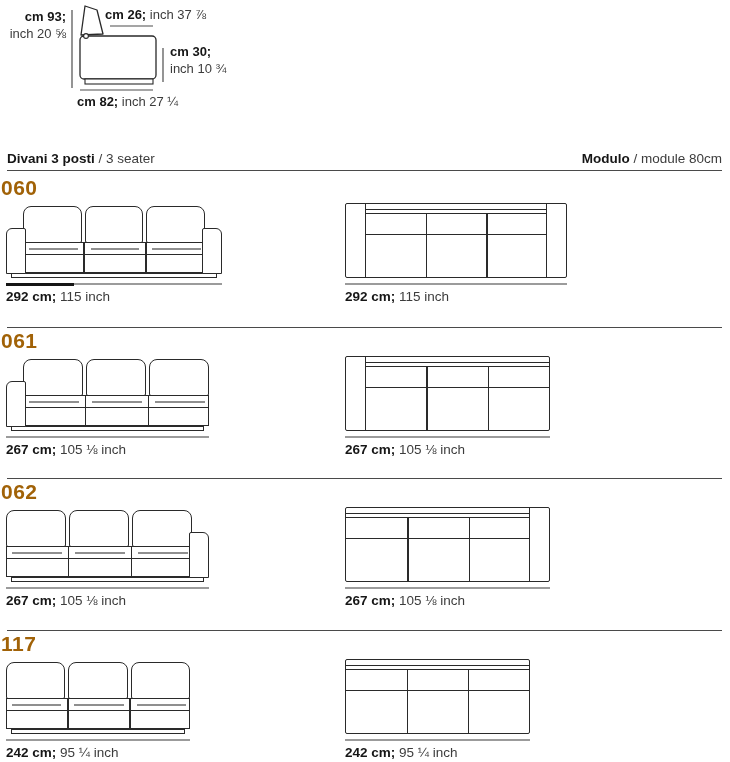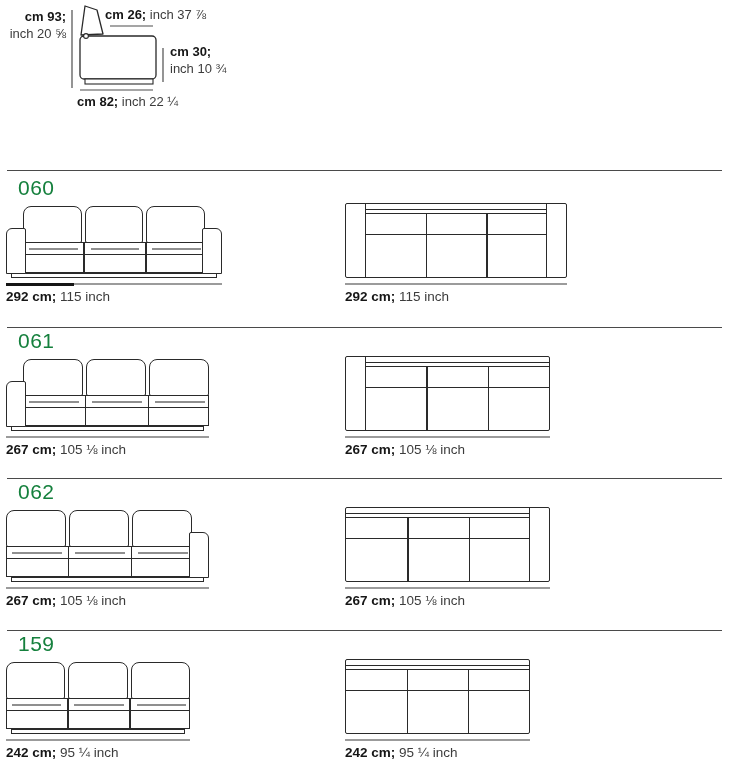--- a/index.html
+++ b/index.html
@@ -17,21 +17,21 @@
   .sd-bottom{left:77px;top:91px;}
   .b{font-weight:700;color:#161616;}
   .r{font-weight:400;color:#3c3c3c;}
   
   .header-row{position:absolute;left:7px;right:8px;top:151px;height:18px;font-size:13.5px;}
   .header-left{float:left;}
   .header-right{float:right;}
   .hr{position:absolute;left:7px;right:8px;border-top:1px solid #4a4a4a;height:0;}
   
   .section{position:absolute;left:0;width:730px;height:151px;}
-  .model-code{position:absolute;left:18px;top:0;font-size:21px;letter-spacing:0.5px;color:#15803d;}
+  .model-code{position:absolute;left:1px;top:0;font-size:21px;letter-spacing:0.5px;color:#a16207;font-weight:bold;}
   .front-wrap{position:absolute;left:6px;top:30px;}
   .top-wrap{position:absolute;left:345px;top:27px;}
   .sofa{position:relative;}
   .dim{position:relative;height:2px;background:#9b9b9b;margin-top:5px;}
   .size-label{margin-top:4px;font-size:13.5px;white-space:nowrap;}
 </style>
 </head>
 <body>
 
 <div class="page">
@@ -53,23 +53,27 @@
     </svg>
     <div class="sd-label sd-left">
       <div class="b">cm 93;</div>
       <div class="r">inch 20 ⅝</div>
     </div>
     <div class="sd-label sd-top"><span class="b">cm 26;</span><span class="r"> inch 37 ⅞</span></div>
     <div class="sd-label sd-right">
       <div class="b">cm 30;</div>
       <div class="r">inch 10 ¾</div>
     </div>
-    <div class="sd-label sd-bottom"><span class="b">cm 82;</span><span class="r"> inch 22 ¼</span></div>
-  </div>
-
+    <div class="sd-label sd-bottom"><span class="b">cm 82;</span><span class="r"> inch 27 ¼</span></div>
+  </div>
+
+  <div class="header-row">
+    <div class="header-left"><span class="b">Divani 3 posti</span><span class="r"> / 3 seater</span></div>
+    <div class="header-right"><span class="b">Modulo</span><span class="r"> / module 80cm</span></div>
+  </div>
 
   <div class="hr" style="top:170px"></div>
   <div class="hr" style="top:327px"></div>
   <div class="hr" style="top:478px"></div>
   <div class="hr" style="top:630px"></div>
 
   <div class="section" style="top:176px">
     <div class="model-code">060</div>
     <div class="front-wrap">
       <div class="sofa" style="width: 216px; height: 72px;">
@@ -175,21 +179,21 @@
           <div style="position: absolute; box-sizing: border-box; left: 1px; top: 31px; width: 184px; height: 1.2px; background: rgb(42, 42, 42);"></div>
           <div style="position: absolute; box-sizing: border-box; left: 62.3333px; top: 10px; width: 1.3px; height: 64px; background: rgb(42, 42, 42);"></div>
           <div style="position: absolute; box-sizing: border-box; left: 123.667px; top: 10px; width: 1.3px; height: 64px; background: rgb(42, 42, 42);"></div>
         </div>
       <div class="dim" style="width: 205px;"></div>
       <div class="size-label"><span class="b">267 cm;</span><span class="r"> 105 ⅛ inch</span></div>
     </div>
   </div>
 
   <div class="section" style="top:632px">
-    <div class="model-code">159</div>
+    <div class="model-code">117</div>
     <div class="front-wrap">
       <div class="sofa" style="width: 184px; height: 72px;">
           <div style="position: absolute; box-sizing: border-box; left: 0px; top: 0px; width: 59.3333px; height: 37px; border: 1.3px solid rgb(42, 42, 42); border-radius: 8px 8px 2px 2px; background: rgb(255, 255, 255);"></div>
           <div style="position: absolute; box-sizing: border-box; left: 62.3333px; top: 0px; width: 59.3333px; height: 37px; border: 1.3px solid rgb(42, 42, 42); border-radius: 8px 8px 2px 2px; background: rgb(255, 255, 255);"></div>
           <div style="position: absolute; box-sizing: border-box; left: 124.667px; top: 0px; width: 59.3333px; height: 37px; border: 1.3px solid rgb(42, 42, 42); border-radius: 8px 8px 2px 2px; background: rgb(255, 255, 255);"></div>
           <div style="position: absolute; box-sizing: border-box; left: 0px; top: 36px; width: 184px; height: 31px; border: 1.3px solid rgb(42, 42, 42); background: rgb(255, 255, 255); z-index: 2;">
             <div style="position: absolute; box-sizing: border-box; left: 0px; right: 0px; top: 11px; border-top: 1.3px solid rgb(42, 42, 42);"></div>
             <div style="position: absolute; box-sizing: border-box; left: 5px; top: 5px; width: 49.3333px; height: 1.5px; background: rgb(143, 143, 143);"></div>
             <div style="position: absolute; box-sizing: border-box; left: 67.3333px; top: 5px; width: 49.3333px; height: 1.5px; background: rgb(143, 143, 143);"></div>
             <div style="position: absolute; box-sizing: border-box; left: 129.667px; top: 5px; width: 49.3333px; height: 1.5px; background: rgb(143, 143, 143);"></div>

